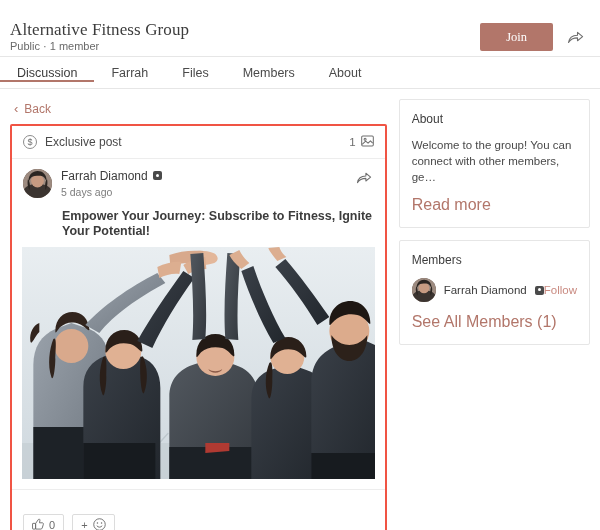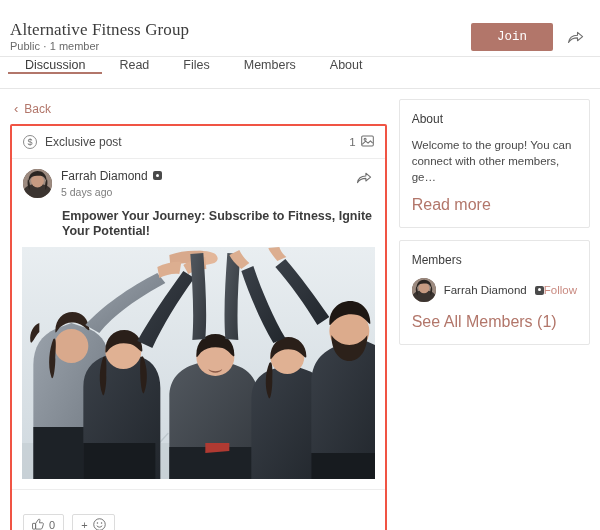--- a/index.html
+++ b/index.html
@@ -21,34 +21,34 @@
   .group-id { padding-top: 2px; }
   .group-title {
     font-family: "Liberation Serif", serif;
     font-size: 17px; font-weight: 400; color: #3c3c3c; line-height: 20px;
     letter-spacing: .1px;
   }
   .group-meta { font-size: 11px; color: #6a6a6a; }
   .header-actions { display: flex; align-items: center; gap: 12px; padding-top: 5px; }
   .join-btn {
     background: #b2766a; color: #fff; border: none;
-    font-size: 12.5px; font-family: Liberation Mono, monospace;
+    font-size: 12.5px; font-family: Liberation Serif, serif;
     padding: 7px 26px; border-radius: 2px; cursor: pointer; line-height: 14px;
   }
   .icon-btn {
     background: none; border: none; cursor: pointer;
     display: inline-flex; align-items: center; justify-content: center;
     color: #6e6e6e; padding: 2px;
   }
 
   
   .tabs-bar {
     border-top: 1px solid #e6e6e6;
     border-bottom: 1px solid #e6e6e6;
-    display: flex; align-items: flex-start; padding-left: 8px; height: 33px;
+    display: flex; align-items: center; padding-left: 0; height: 33px;
   }
   .tab {
     font-size: 12.5px; color: #4a4a4a; padding: 0 17px;
     display: flex; align-items: center; cursor: pointer;
     border-bottom: 2px solid transparent; position: relative; top: 1px;
   }
   .tab.active { color: #3c3c3c; border-bottom-color: #b2766a; }
 
   
   .body-wrap { display: flex; gap: 12px; padding: 10px 10px 0 10px; }
@@ -155,21 +155,21 @@
       <span class="icon-btn">
         <svg width="17" height="15" viewBox="0 0 17 15" fill="none" stroke="#6e6e6e" stroke-width="1.1" stroke-linecap="round" stroke-linejoin="round">
           <path d="M1.5 12.5C2.2 7.6 5.6 5.4 10.5 5.3V2.4L15.6 6.6 10.5 10.7V7.9C6.5 7.9 3.6 9 1.5 12.5Z"></path>
         </svg>
       </span>
     </div>
   </div>
 
   <div class="tabs-bar">
     <div class="tab active">Discussion</div>
-    <div class="tab">Read</div>
+    <div class="tab">Farrah</div>
     <div class="tab">Files</div>
     <div class="tab">Members</div>
     <div class="tab">About</div>
   </div>
 
   <div class="body-wrap">
 
     <div class="col-main">
 
       <div class="back-link">

